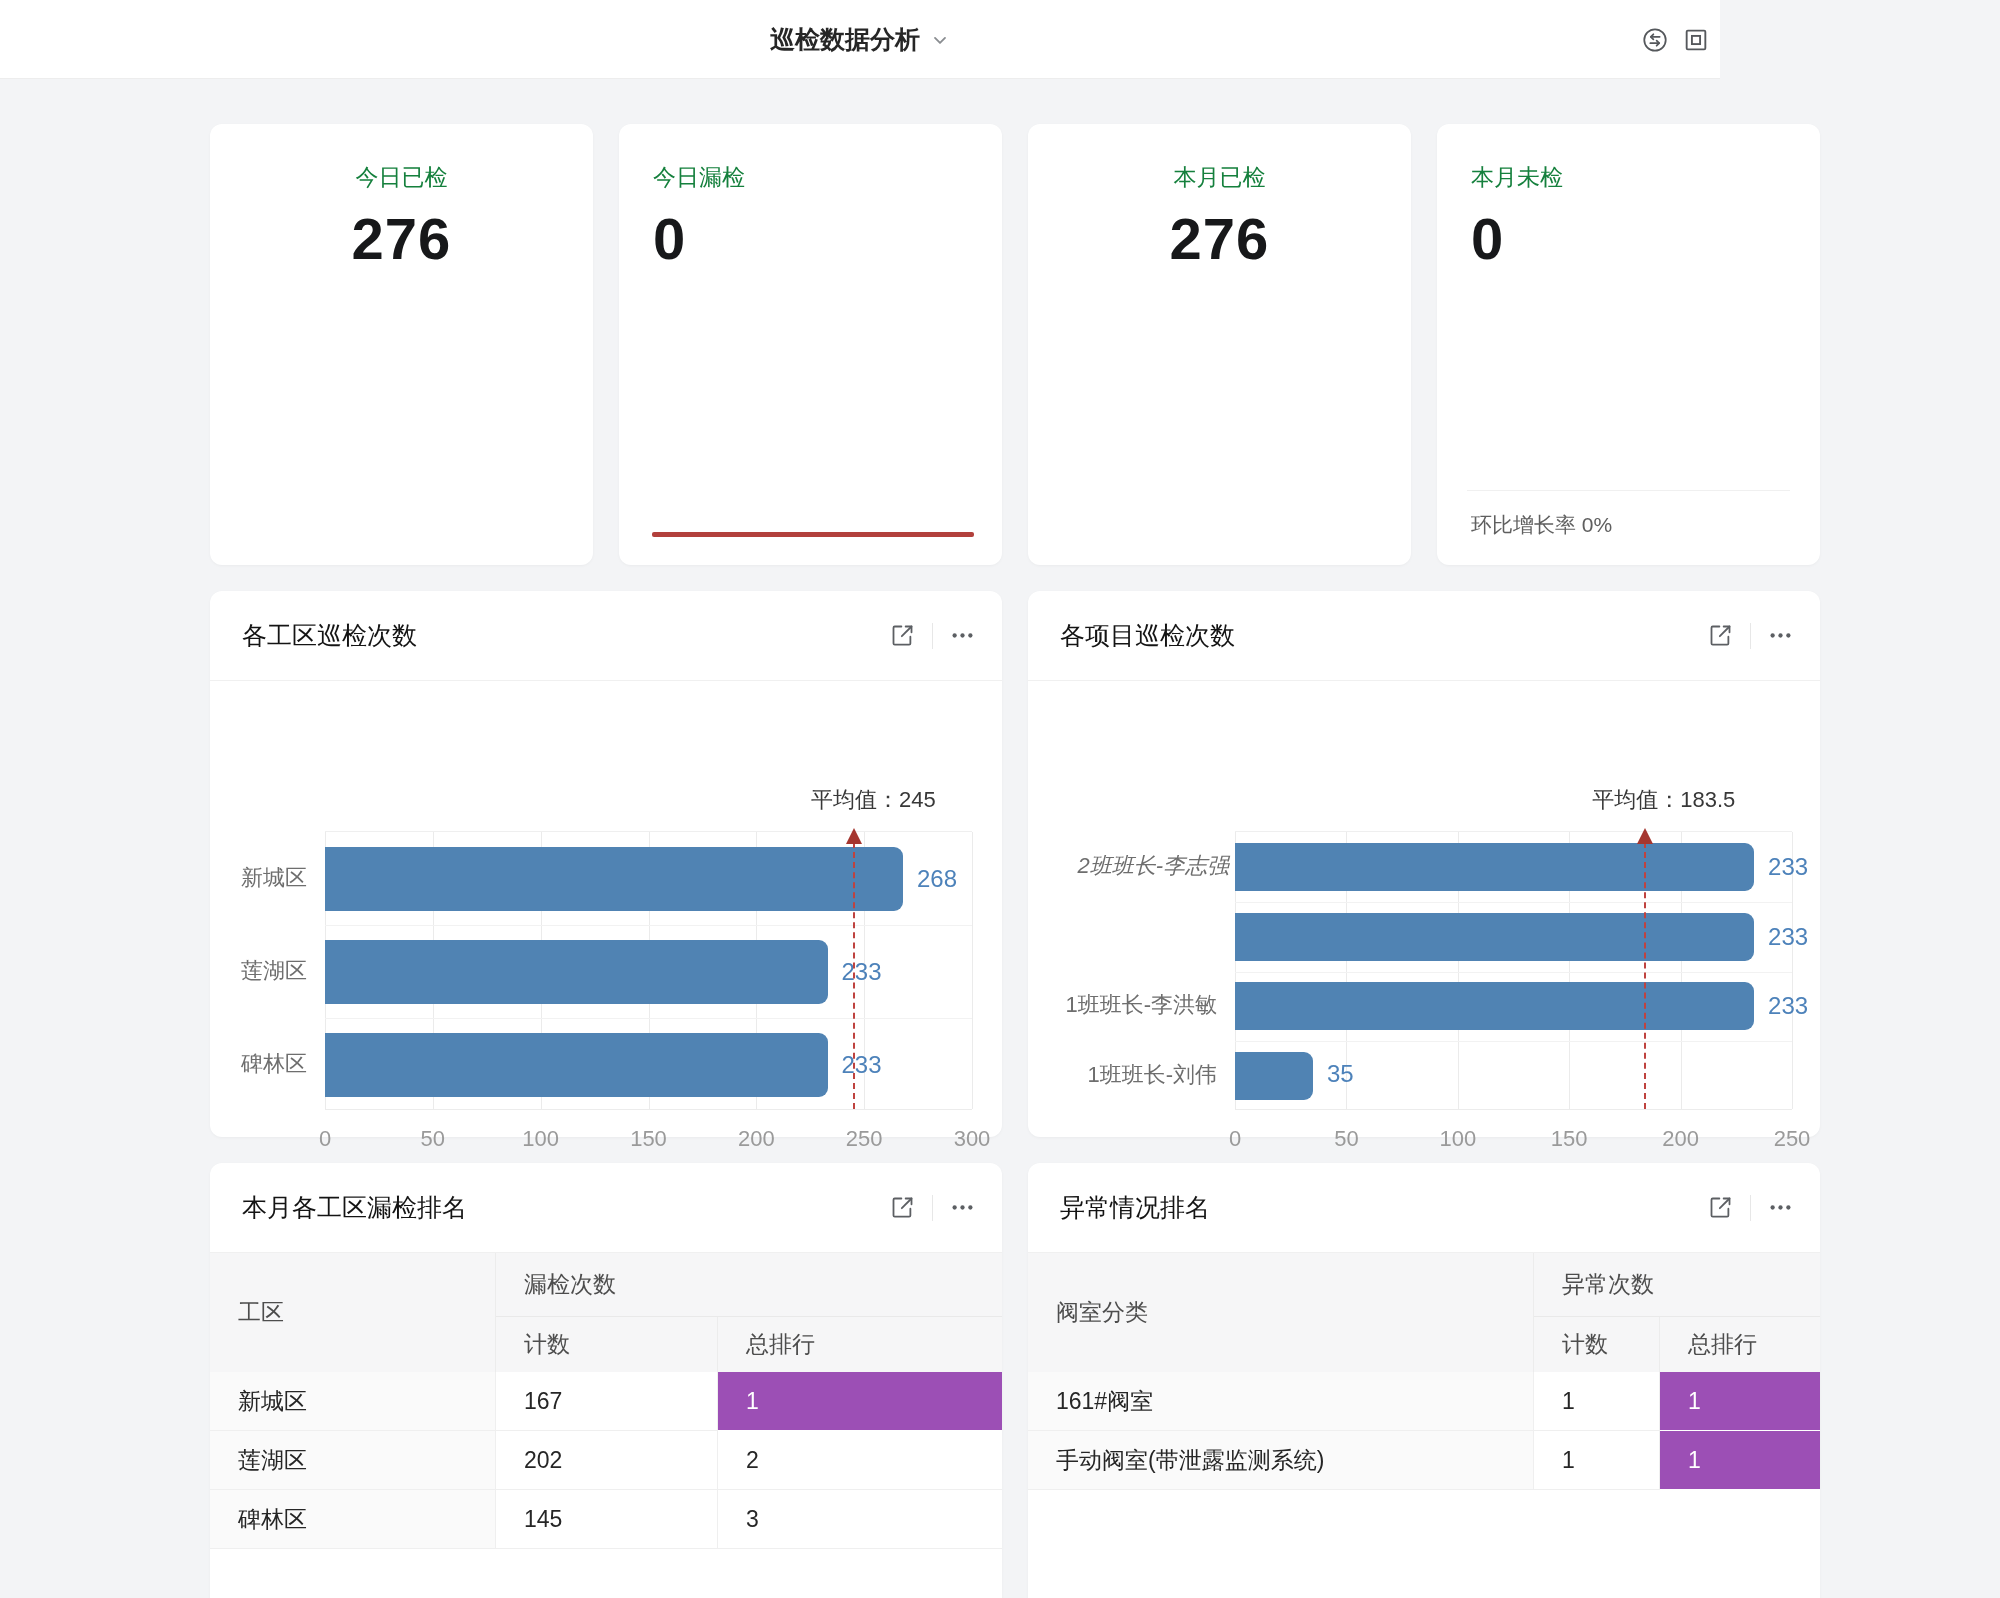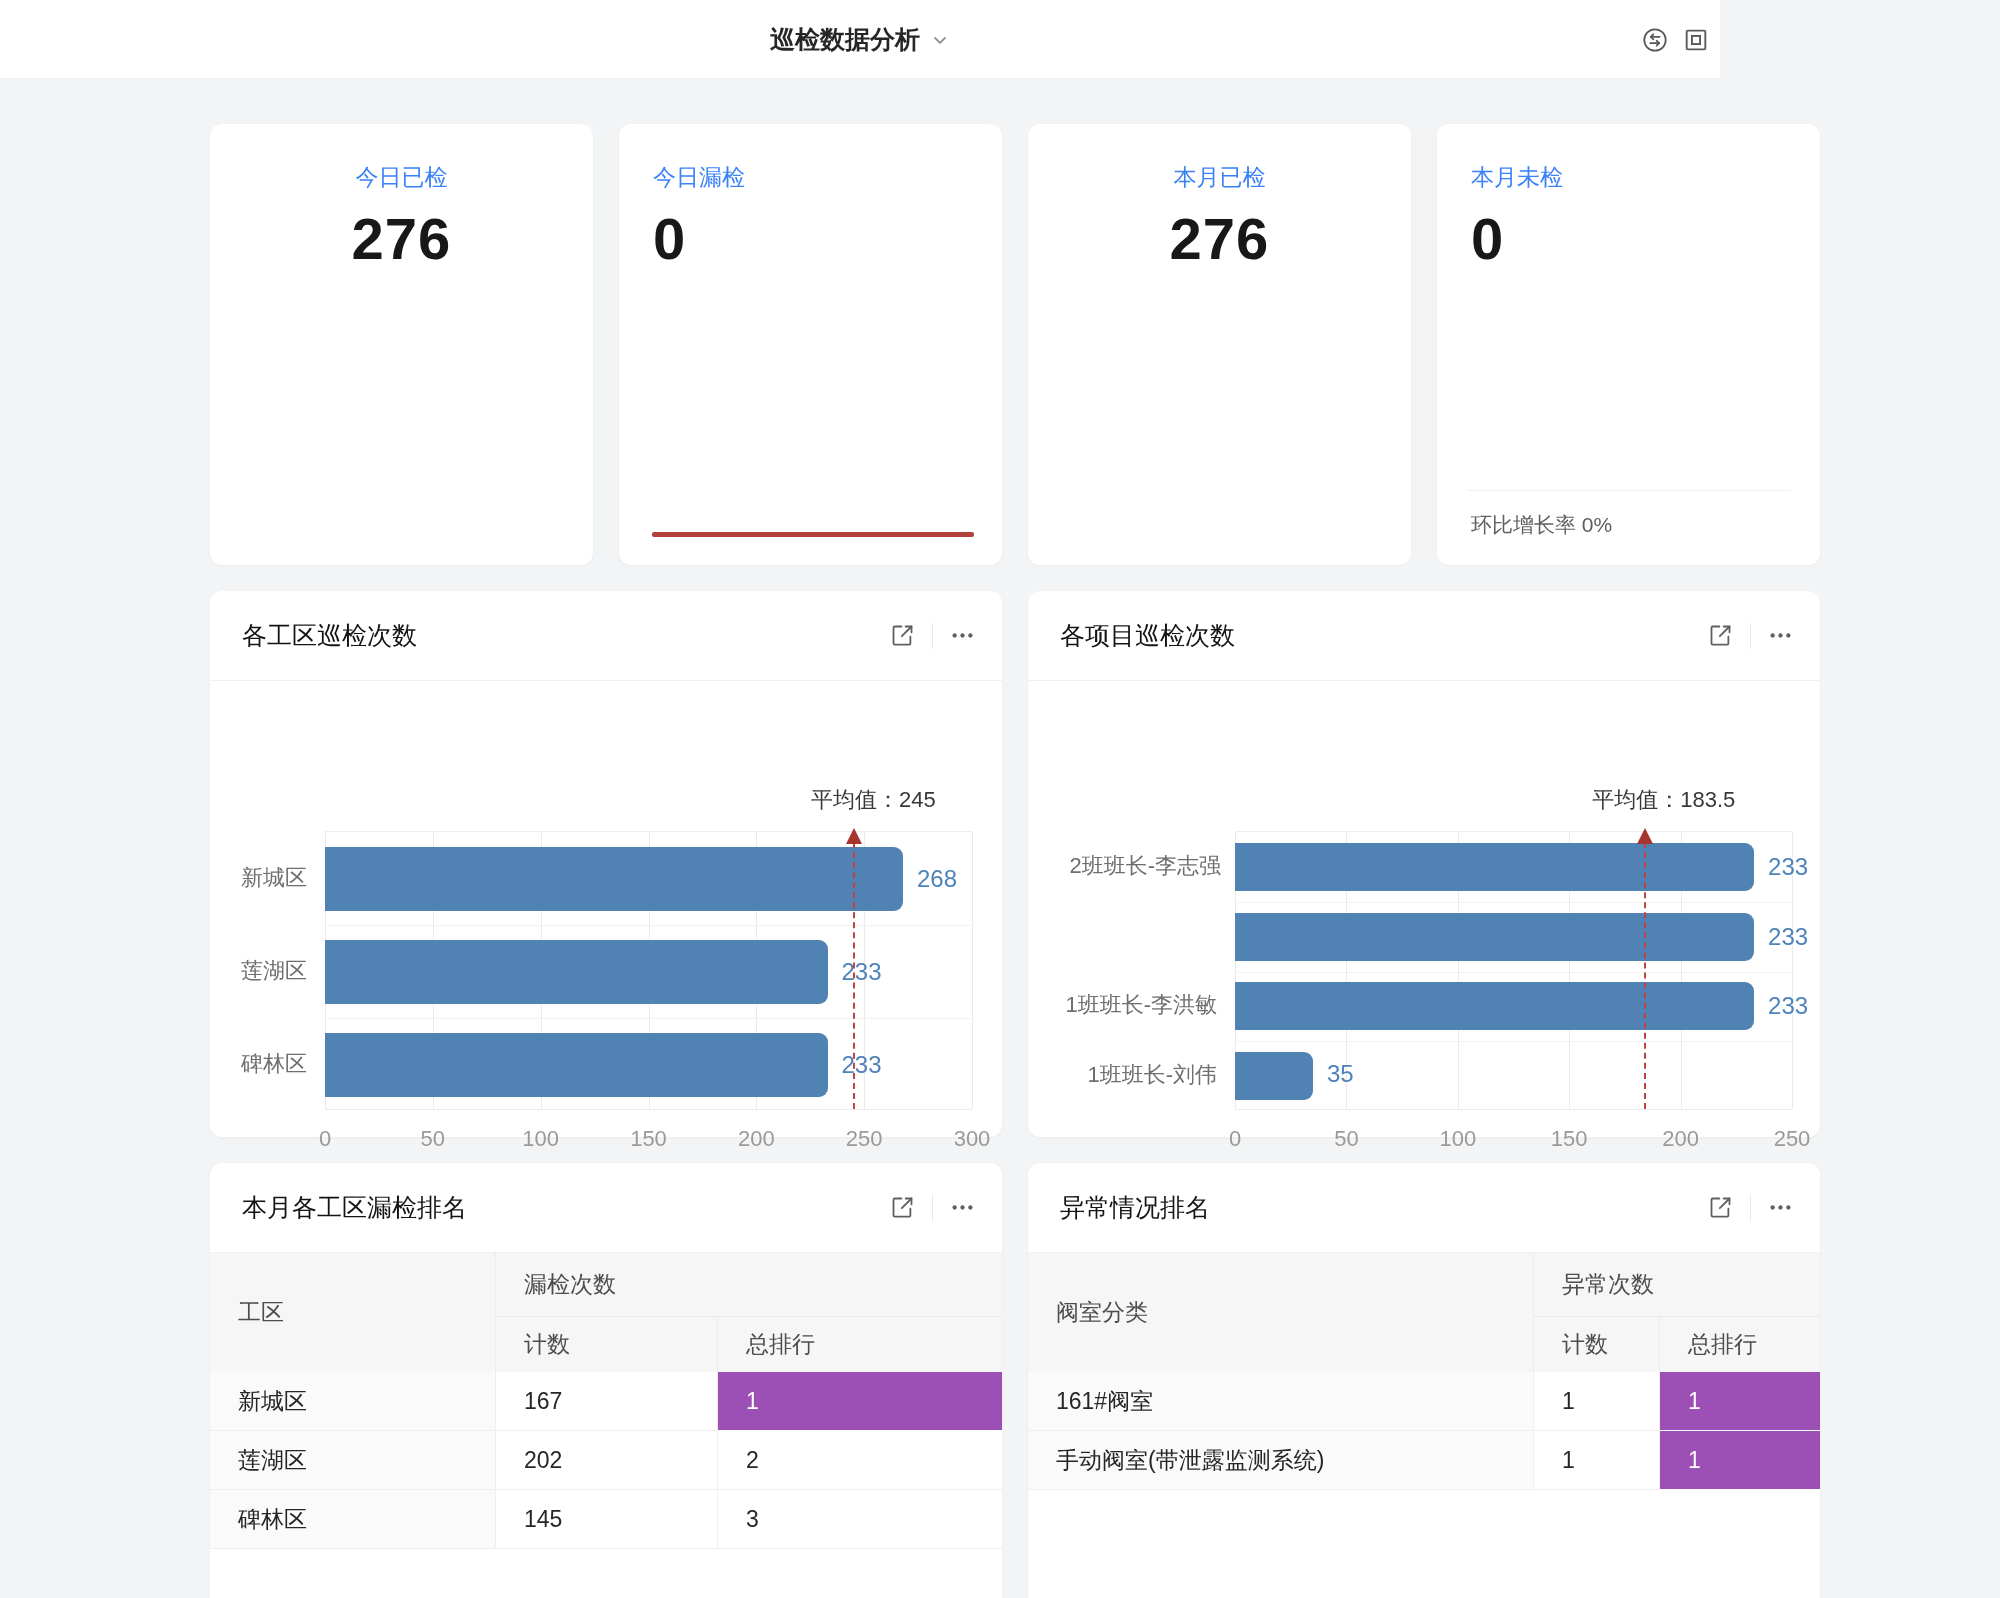--- a/index.html
+++ b/index.html
@@ -32,21 +32,21 @@
   .row2 { margin-top:26px; }
   .card {
     background:#ffffff; border-radius:12px;
     box-shadow:0 1px 3px rgba(0,0,0,0.04);
     position:relative;
   }
   
   .stat-card { width:383px; height:441px; padding-top:38px; }
   .stat-card.center { text-align:center; }
   .stat-card.left { text-align:left; padding-left:34px; }
-  .stat-label { font-size:23px; color:#3b82f6; }
+  .stat-label { font-size:23px; color:#15803d; }
   .stat-value { font-size:58px; font-weight:700; color:#17181a; margin-top:12px; letter-spacing:1px; }
   .stat-underline { position:absolute; left:33px; right:28px; bottom:28px; height:5px; border-radius:2px; }
   .stat-divider { position:absolute; left:30px; right:30px; bottom:74px; border-top:1px solid #f0f0f0; }
   .stat-footer { position:absolute; left:34px; bottom:26px; font-size:21px; color:#5f5f5f; }
   
   .big-card { width:792px; }
   .chart-card { height:546px; }
   .table-card { height:560px; }
   .card-header {
     position:absolute; top:0; left:0; right:0; height:90px;
@@ -213,21 +213,21 @@
             <span class="icon-btn">
               <svg width="27" height="27" viewBox="0 0 24 24" fill="#5c5f63">
                 <circle cx="5" cy="12" r="1.9"></circle>
                 <circle cx="12" cy="12" r="1.9"></circle>
                 <circle cx="19" cy="12" r="1.9"></circle>
               </svg>
             </span>
           </div>
         </div>
         <div class="chart-body">
-          <div class="cat-label" style="left: 4px; width: 189px; top: 150px; height: 69.75px;">2班班长-李志强</div>
+          <div class="cat-label" style="left: 12px; width: 189px; top: 150px; height: 69.75px; font-style: italic;">2班班长-李志强</div>
           <div class="cat-label" style="left: 0px; width: 189px; top: 289.5px; height: 69.75px;">1班班长-李洪敏</div>
           <div class="cat-label" style="left: 0px; width: 189px; top: 359.25px; height: 69.75px;">1班班长-刘伟</div>
           <div class="plot" style="left: 207px; top: 150px; width: 557px; height: 279px;">
             <div class="grid-line" style="left: 0px;"></div>
             <div class="grid-line" style="left: 111.4px;"></div>
             <div class="grid-line" style="left: 222.8px;"></div>
             <div class="grid-line" style="left: 334.2px;"></div>
             <div class="grid-line" style="left: 445.6px;"></div>
             <div class="grid-line" style="left: 557px;"></div>
             <div class="band-line" style="top: 69.75px;"></div>

